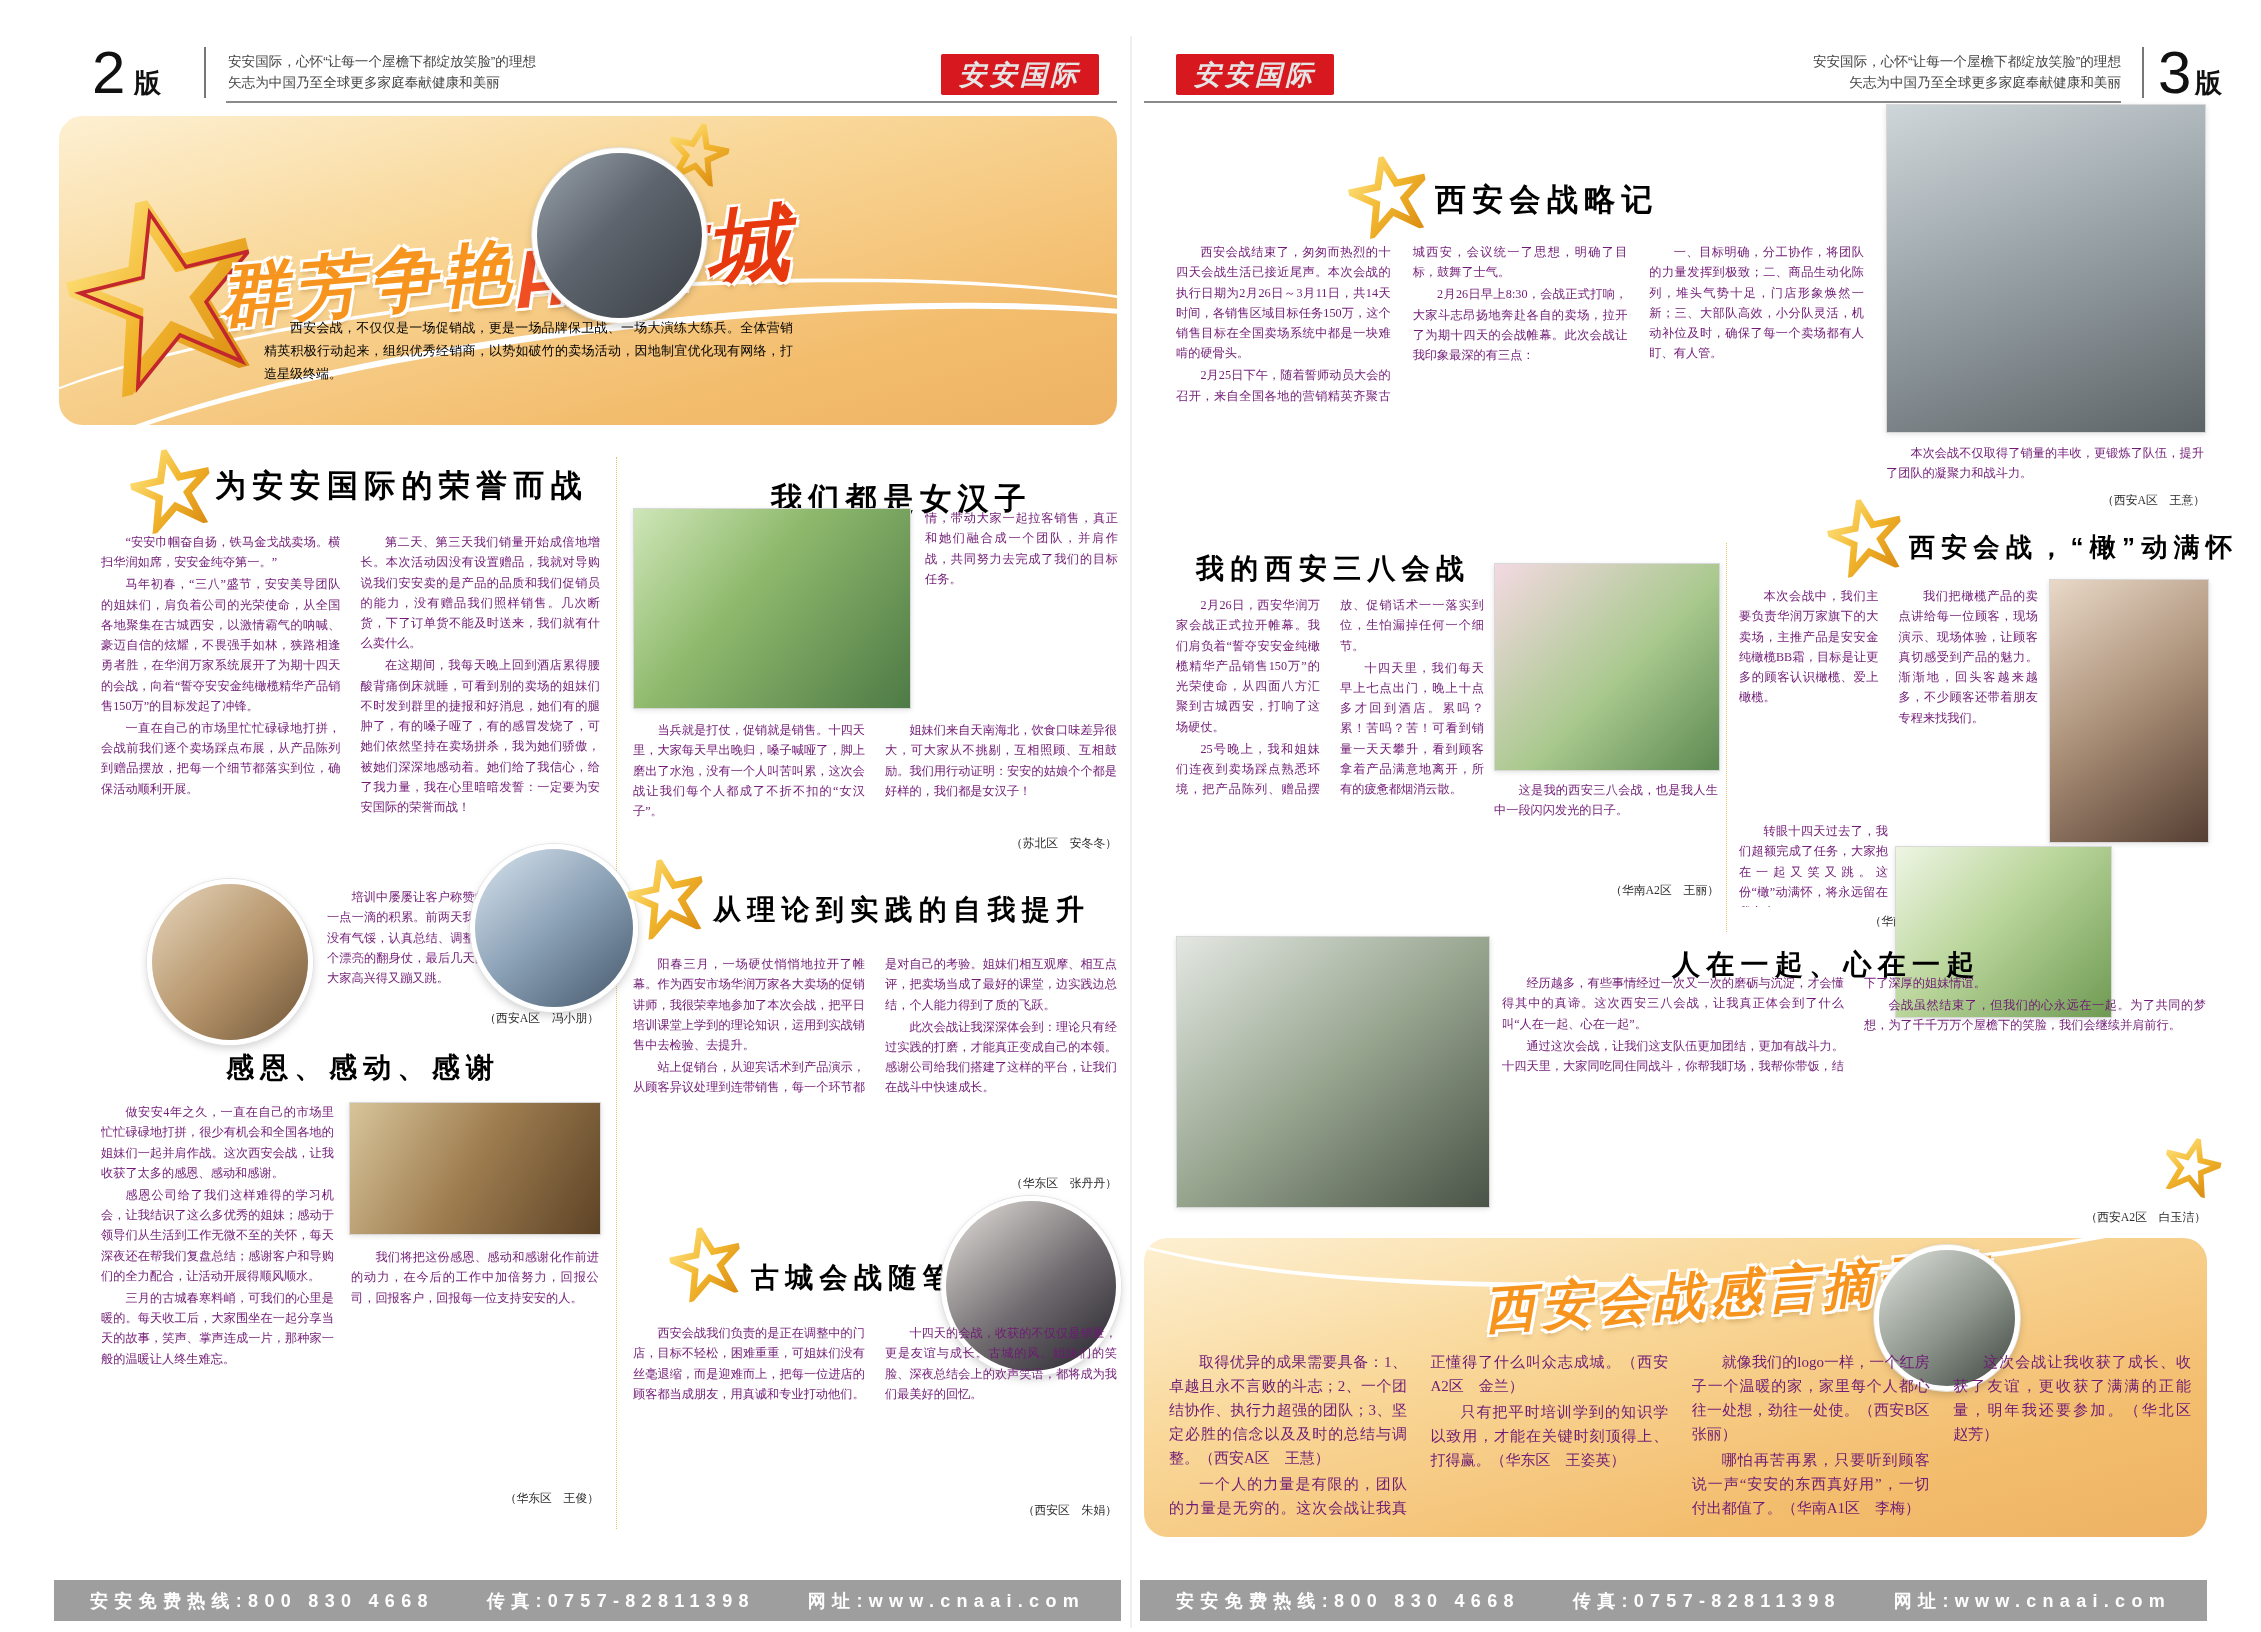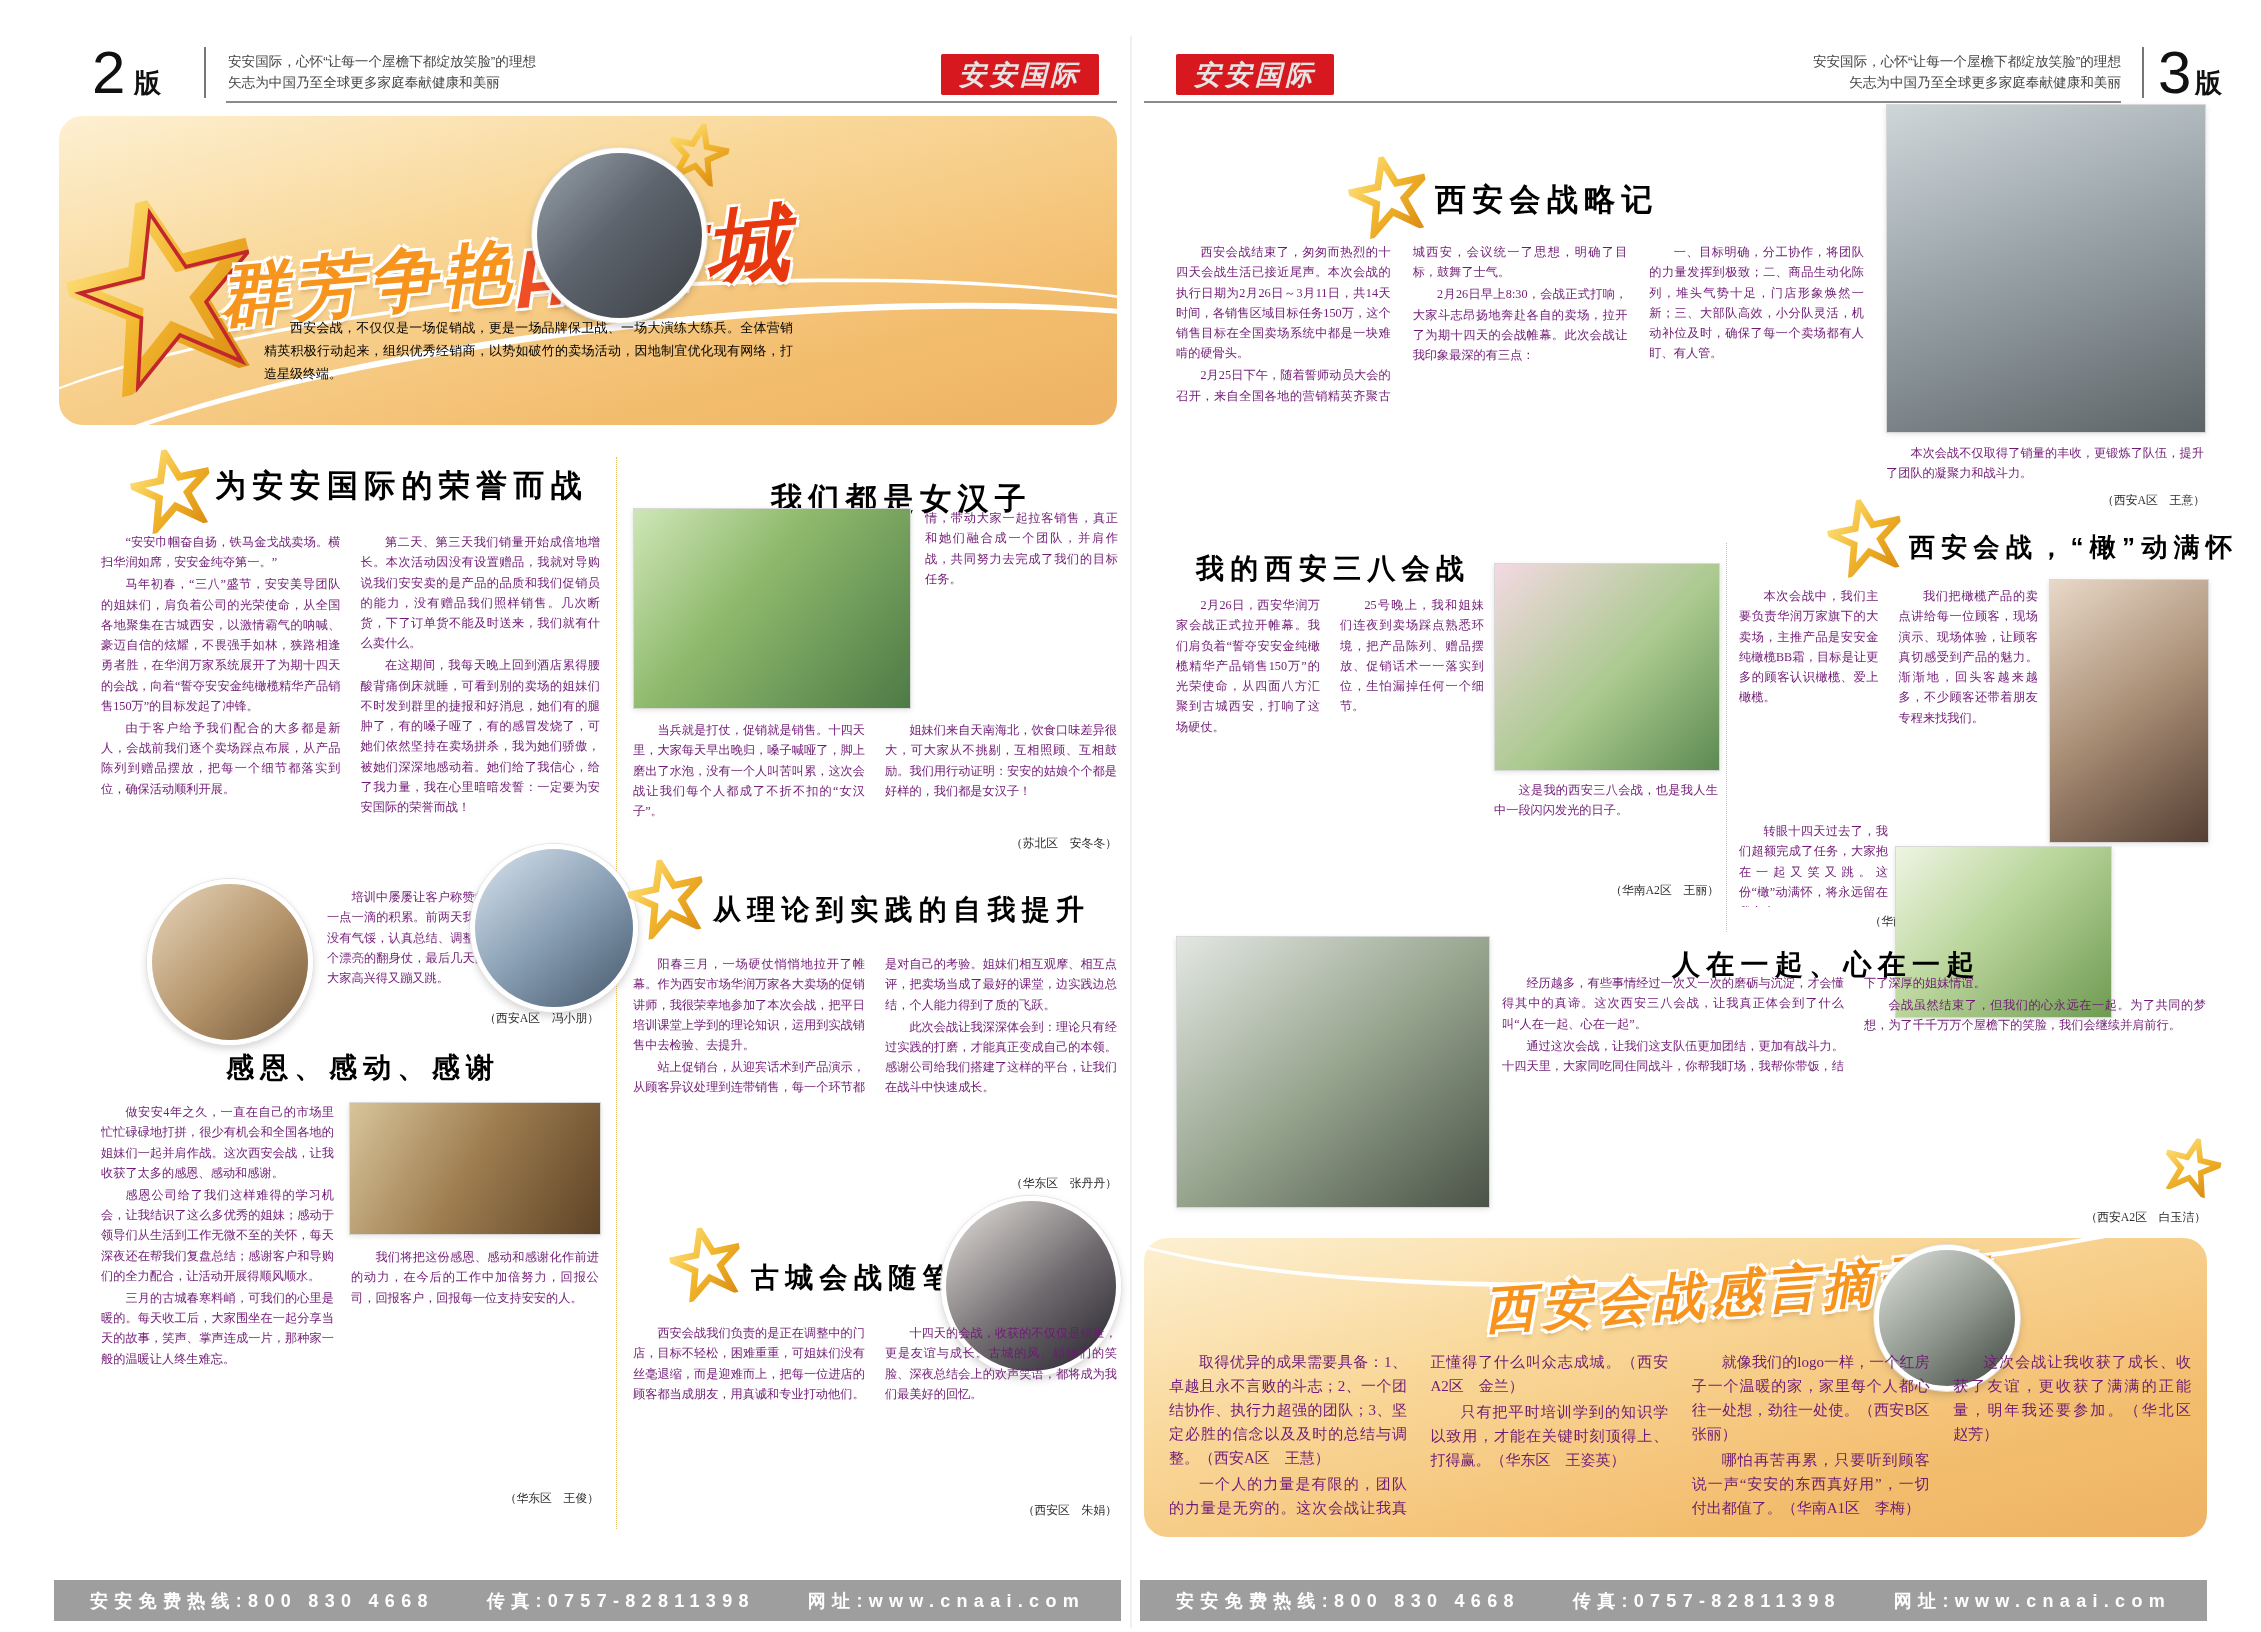--- a/index.html
+++ b/index.html
@@ -102,21 +102,21 @@
   <div class="abs photo round ph-crowd" style="left:532px;top:148px;width:165px;height:165px;"></div>
   <div class="abs banner-intro" style="left:264px;top:317px;width:529px;">西安会战，不仅仅是一场促销战，更是一场品牌保卫战、一场大演练大练兵。全体营销精英积极行动起来，组织优秀经销商，以势如破竹的卖场活动，因地制宜优化现有网络，打造星级终端。</div>
 
   <svg class="abs star" style="left:132px;top:449px;transform:rotate(-12deg);" width="80" height="80" viewBox="0 0 100 100">
     <path d="M50 4 L62 37 L97 37 L68 58 L79 94 L50 72 L21 94 L32 58 L3 37 L38 37 Z" fill="none" stroke="url(#goldg)" stroke-width="9"></path>
   </svg>
   <div class="abs headline h34" style="left:215px;top:465px;">为安安国际的荣誉而战</div>
   <div class="abs body-text col2" style="left:101px;top:532px;width:499px;height:335px;">
     <p>“安安巾帼奋自扬，铁马金戈战卖场。横扫华润如席，安安金纯夺第一。”</p>
     <p>马年初春，“三八”盛节，安安美导团队的姐妹们，肩负着公司的光荣使命，从全国各地聚集在古城西安，以激情霸气的呐喊、豪迈自信的炫耀，不畏强手如林，狭路相逢勇者胜，在华润万家系统展开了为期十四天的会战，向着“誓夺安安金纯橄榄精华产品销售150万”的目标发起了冲锋。</p>
-    <p>由于客户给予我们配合的大多都是新人，会战前我们逐个卖场踩点布展，从产品陈列到赠品摆放，把每一个细节都落实到位，确保活动顺利开展。</p>
+    <p>一直在自己的市场里忙忙碌碌地打拼，会战前我们逐个卖场踩点布展，从产品陈列到赠品摆放，把每一个细节都落实到位，确保活动顺利开展。</p>
     <p>第二天、第三天我们销量开始成倍地增长。本次活动因没有设置赠品，我就对导购说我们安安卖的是产品的品质和我们促销员的能力，没有赠品我们照样销售。几次断货，下了订单货不能及时送来，我们就有什么卖什么。</p>
     <p>在这期间，我每天晚上回到酒店累得腰酸背痛倒床就睡，可看到别的卖场的姐妹们不时发到群里的捷报和好消息，她们有的腿肿了，有的嗓子哑了，有的感冒发烧了，可她们依然坚持在卖场拼杀，我为她们骄傲，被她们深深地感动着。她们给了我信心，给了我力量，我在心里暗暗发誓：一定要为安安国际的荣誉而战！</p>
   </div>
   <div class="abs photo round ph-table" style="left:147px;top:879px;width:156px;height:156px;"></div>
   <div class="abs body-text" style="left:327px;top:887px;width:271px;height:119px;">
     <p>培训中屡屡让客户称赞的专业素养，源于平时一点一滴的积累。前两天我们的销量平平，姐妹们没有气馁，认真总结、调整状态，第三天便打了一个漂亮的翻身仗，最后几天的销售更是翻了一番，大家高兴得又蹦又跳。</p>
   </div>
   <div class="abs byline" style="left:389px;top:1011px;width:210px;">（西安A区　冯小朋）</div>
 
   <div class="abs headline h31" style="left:226px;top:1049px;">感恩、感动、感谢</div>
@@ -199,20 +199,21 @@
   <div class="abs body-text" style="left:1886px;top:443px;width:318px;height:50px;">
     <p>本次会战不仅取得了销量的丰收，更锻炼了队伍，提升了团队的凝聚力和战斗力。</p>
   </div>
   <div class="abs byline" style="left:1995px;top:493px;width:210px;">（西安A区　王意）</div>
 
   <div class="abs headline h31" style="left:1196px;top:550px;">我的西安三八会战</div>
   <div class="abs photo rect ph-display" style="left:1494px;top:563px;width:224px;height:206px;"></div>
   <div class="abs body-text col2" style="left:1176px;top:595px;width:308px;height:315px;">
     <p>2月26日，西安华润万家会战正式拉开帷幕。我们肩负着“誓夺安安金纯橄榄精华产品销售150万”的光荣使命，从四面八方汇聚到古城西安，打响了这场硬仗。</p>
     <p>25号晚上，我和姐妹们连夜到卖场踩点熟悉环境，把产品陈列、赠品摆放、促销话术一一落实到位，生怕漏掉任何一个细节。</p>
+    <p>十四天里，我们每天早上七点出门，晚上十点多才回到酒店。累吗？累！苦吗？苦！可看到销量一天天攀升，看到顾客拿着产品满意地离开，所有的疲惫都烟消云散。</p>
   </div>
   <div class="abs body-text" style="left:1494px;top:780px;width:224px;height:101px;">
     <p>这是我的西安三八会战，也是我人生中一段闪闪发光的日子。</p>
   </div>
   <div class="abs byline" style="left:1509px;top:883px;width:210px;">（华南A2区　王丽）</div>
 
   <div class="abs dotted-v" style="left:1726px;top:543px;height:389px;"></div>
 
   <svg class="abs star" style="left:1829px;top:499px;transform:rotate(-12deg);" width="74" height="74" viewBox="0 0 100 100">
     <path d="M50 4 L62 37 L97 37 L68 58 L79 94 L50 72 L21 94 L32 58 L3 37 L38 37 Z" fill="none" stroke="url(#goldg)" stroke-width="9"></path>

